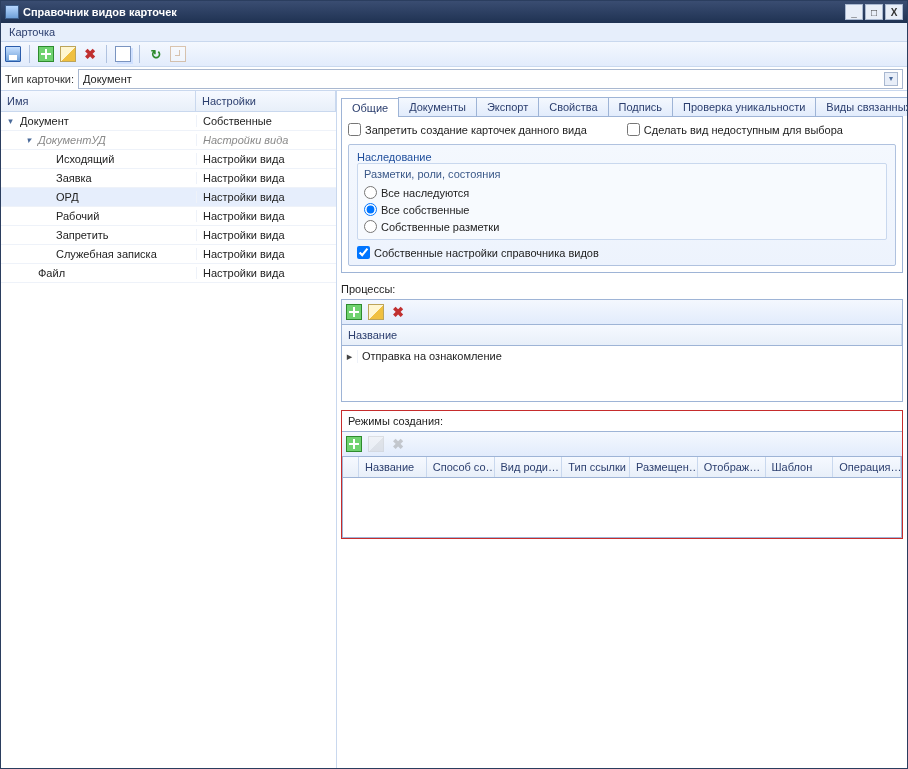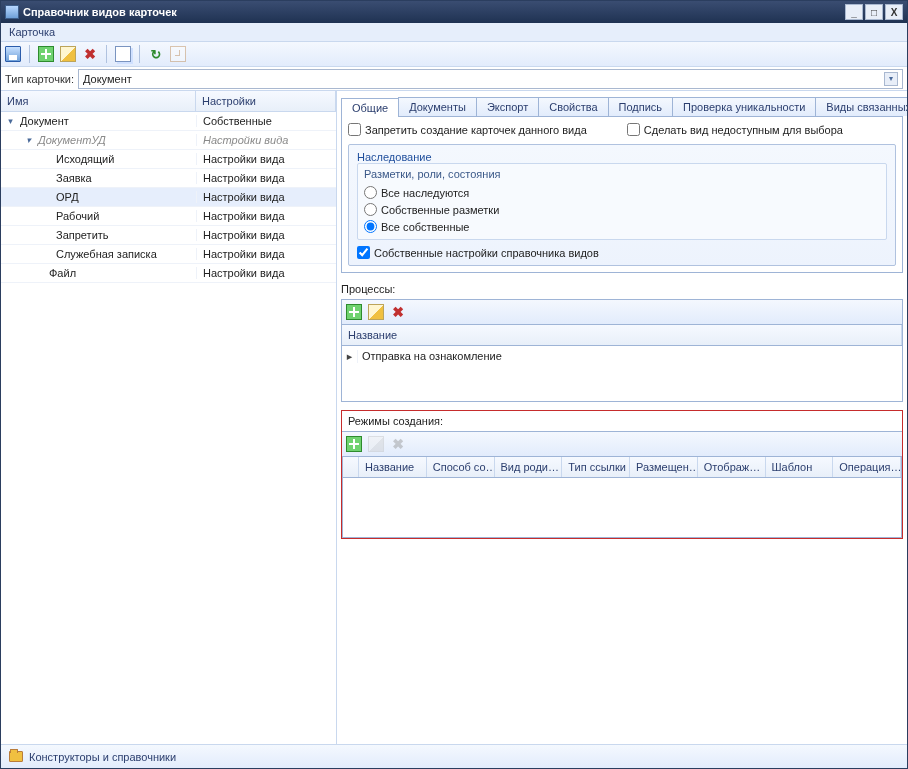--- a/index.html
+++ b/index.html
@@ -194,21 +194,21 @@
             <div class="tr-set">Настройки вида</div>
           </div>
           <div class="tree-row">
             <div class="tr-label" style="padding-left: 40px;">
               <span style="width: 15px; display: inline-block;"></span>
               <span>Служебная записка</span>
             </div>
             <div class="tr-set">Настройки вида</div>
           </div>
           <div class="tree-row">
-            <div class="tr-label" style="padding-left: 33px;">
+            <div class="tr-label" style="padding-left: 22px;">
               <span style="width: 15px; display: inline-block;"></span>
               <span>Файл</span>
             </div>
             <div class="tr-set">Настройки вида</div>
           </div>
         </div>
     </div>
 
     <div class="right">
       <div class="tabs">
@@ -238,26 +238,26 @@
 
         <div class="group">
           <div class="g-title">Наследование</div>
           <div class="subgroup">
             <div class="sg-title">Разметки, роли, состояния</div>
             <label class="rad">
               <input type="radio" name="inh" style="">
               <span>Все наследуются</span>
             </label>
             <label class="rad">
+              <input type="radio" name="inh" checked="" style="">
+              <span>Все собственные</span>
+            </label>
+            <label class="rad">
               <input type="radio" name="inh" style="">
               <span>Собственные разметки</span>
-            </label>
-            <label class="rad">
-              <input type="radio" name="inh" checked="" style="">
-              <span>Все собственные</span>
             </label>
           </div>
           <label class="chk">
             <input type="checkbox" checked="" style="">
             <span>Собственные настройки справочника видов</span>
           </label>
         </div>
       </div>
 
       <div class="section-label">Процессы:</div>
@@ -293,17 +293,13 @@
             <div class="mc" style="flex: 1 1 0%;">Отображ…</div>
             <div class="mc" style="flex: 1 1 0%;">Шаблон</div>
             <div class="mc" style="flex: 1 1 0%;">Операция…</div>
           </div>
         <div class="modes-body"></div>
       </div>
 
     </div>
   </div>
 
-  <div class="statusbar">
-    <span class="ic-folder"></span>
-    <span>Конструкторы и справочники</span>
-  </div>
 </div>
 
 </body></html>

